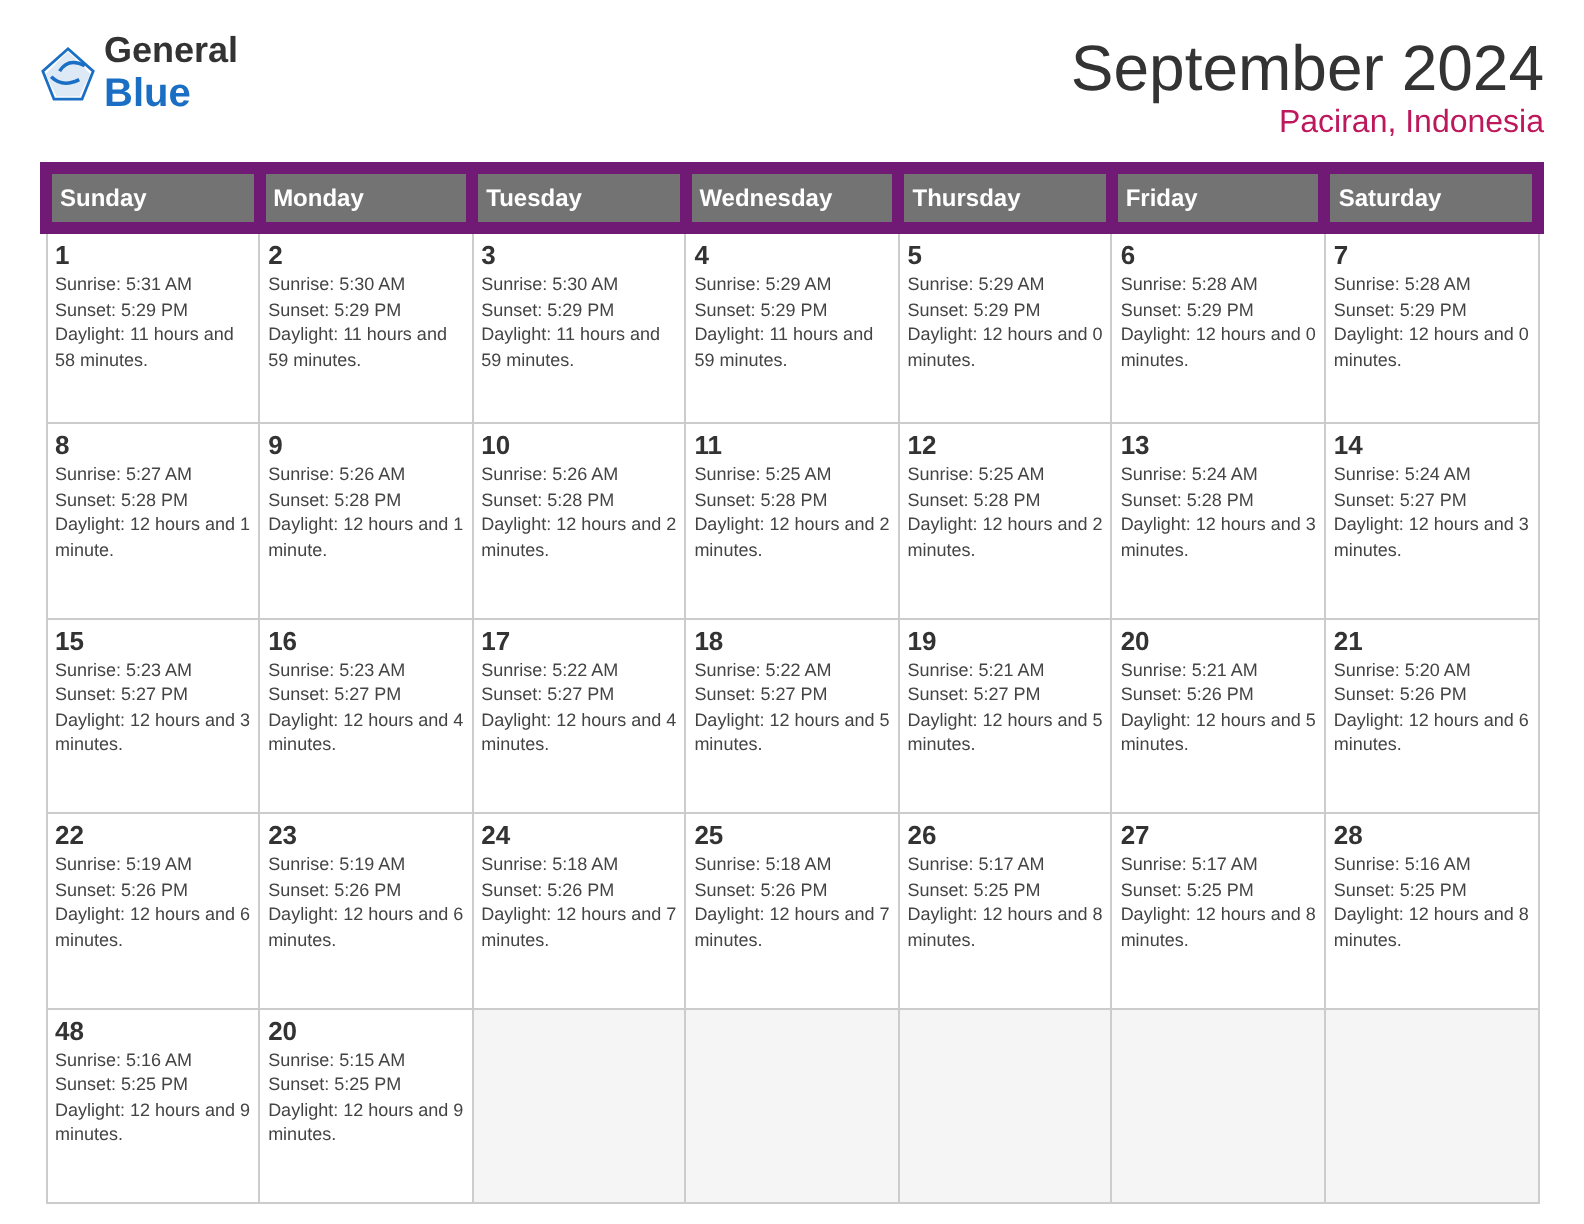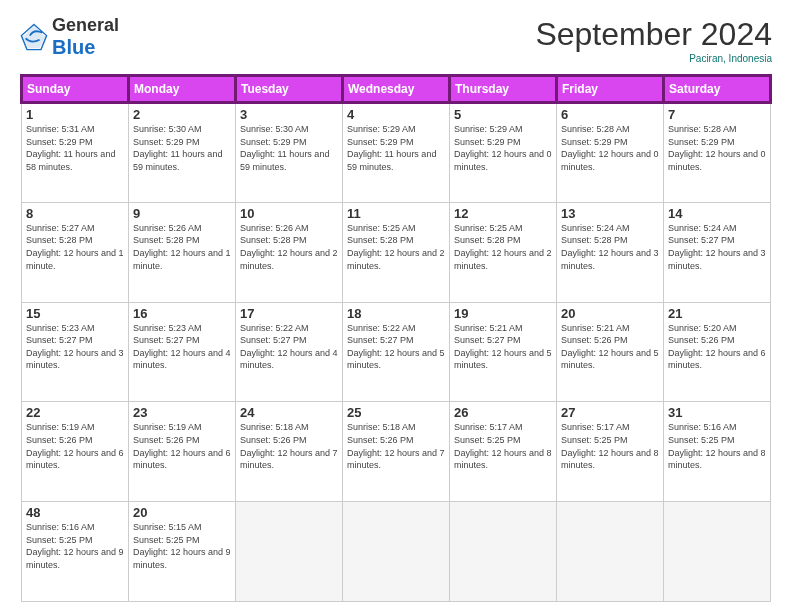--- a/index.html
+++ b/index.html
@@ -39,38 +39,38 @@
     }
     .title-block {
       text-align: right;
     }
     .month-title {
       font-size: 32px;
       font-weight: normal;
       color: #333;
     }
     .location {
-      font-size: 10px;
-      color: #0f766e;
+      font-size: 16px;
+      color: #be185d;
     }
     .calendar {
       flex: 1;
       border: 1px solid #ccc;
       border-collapse: collapse;
       width: 100%;
       table-layout: fixed;
     }
     .calendar th {
-      background: #d946ef;
+      background: #737373;
       color: #fff;
       font-size: 12px;
       font-weight: bold;
       padding: 5px 4px;
       text-align: left;
-      border: 3px solid #701a75;
+      border: 6px solid #701a75;
     }
     .calendar td {
       border: 1px solid #ccc;
       vertical-align: top;
       padding: 3px 4px;
       font-size: 9.5px;
       color: #333;
       background: #fff;
       height: 80px;
     }
@@ -238,21 +238,21 @@
         </td>
           <td>
           <span class="day-num">26</span>
           <div class="day-info">Sunrise: 5:17 AM<br>Sunset: 5:25 PM<br>Daylight: 12 hours and 8 minutes.</div>
         </td>
           <td>
           <span class="day-num">27</span>
           <div class="day-info">Sunrise: 5:17 AM<br>Sunset: 5:25 PM<br>Daylight: 12 hours and 8 minutes.</div>
         </td>
           <td>
-          <span class="day-num">31</span>
+          <span class="day-num">28</span>
           <div class="day-info">Sunrise: 5:16 AM<br>Sunset: 5:25 PM<br>Daylight: 12 hours and 8 minutes.</div>
         </td>
         </tr>
         <tr>
           <td>
           <span class="day-num">48</span>
           <div class="day-info">Sunrise: 5:16 AM<br>Sunset: 5:25 PM<br>Daylight: 12 hours and 9 minutes.</div>
         </td>
           <td>
           <span class="day-num">20</span>

